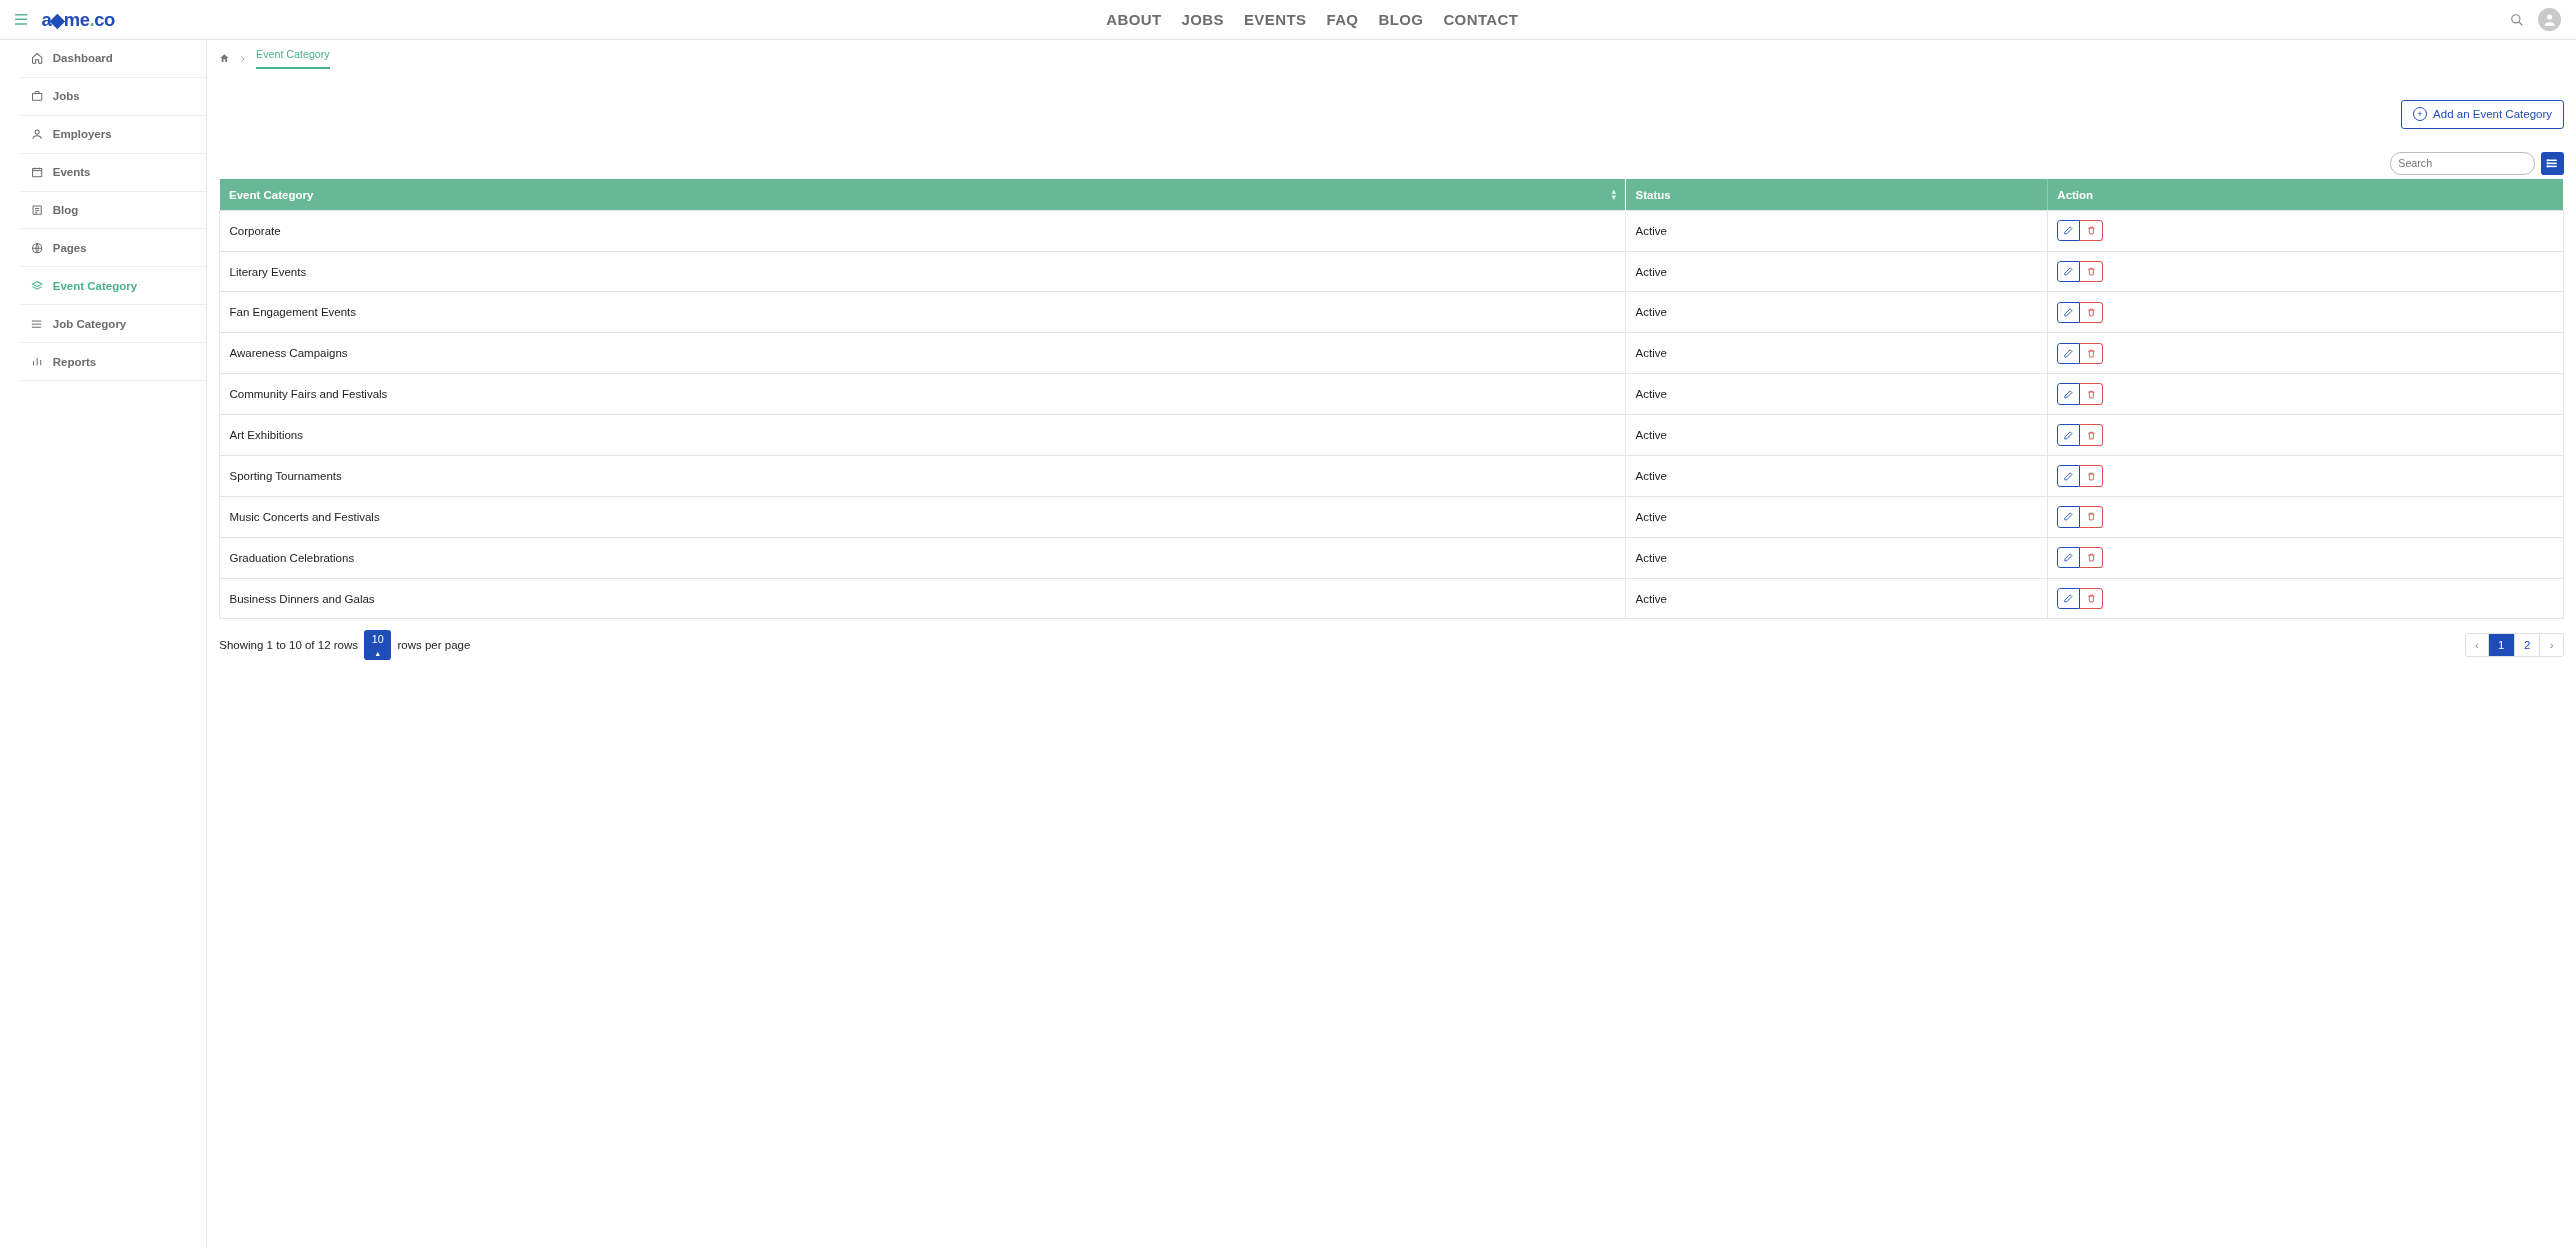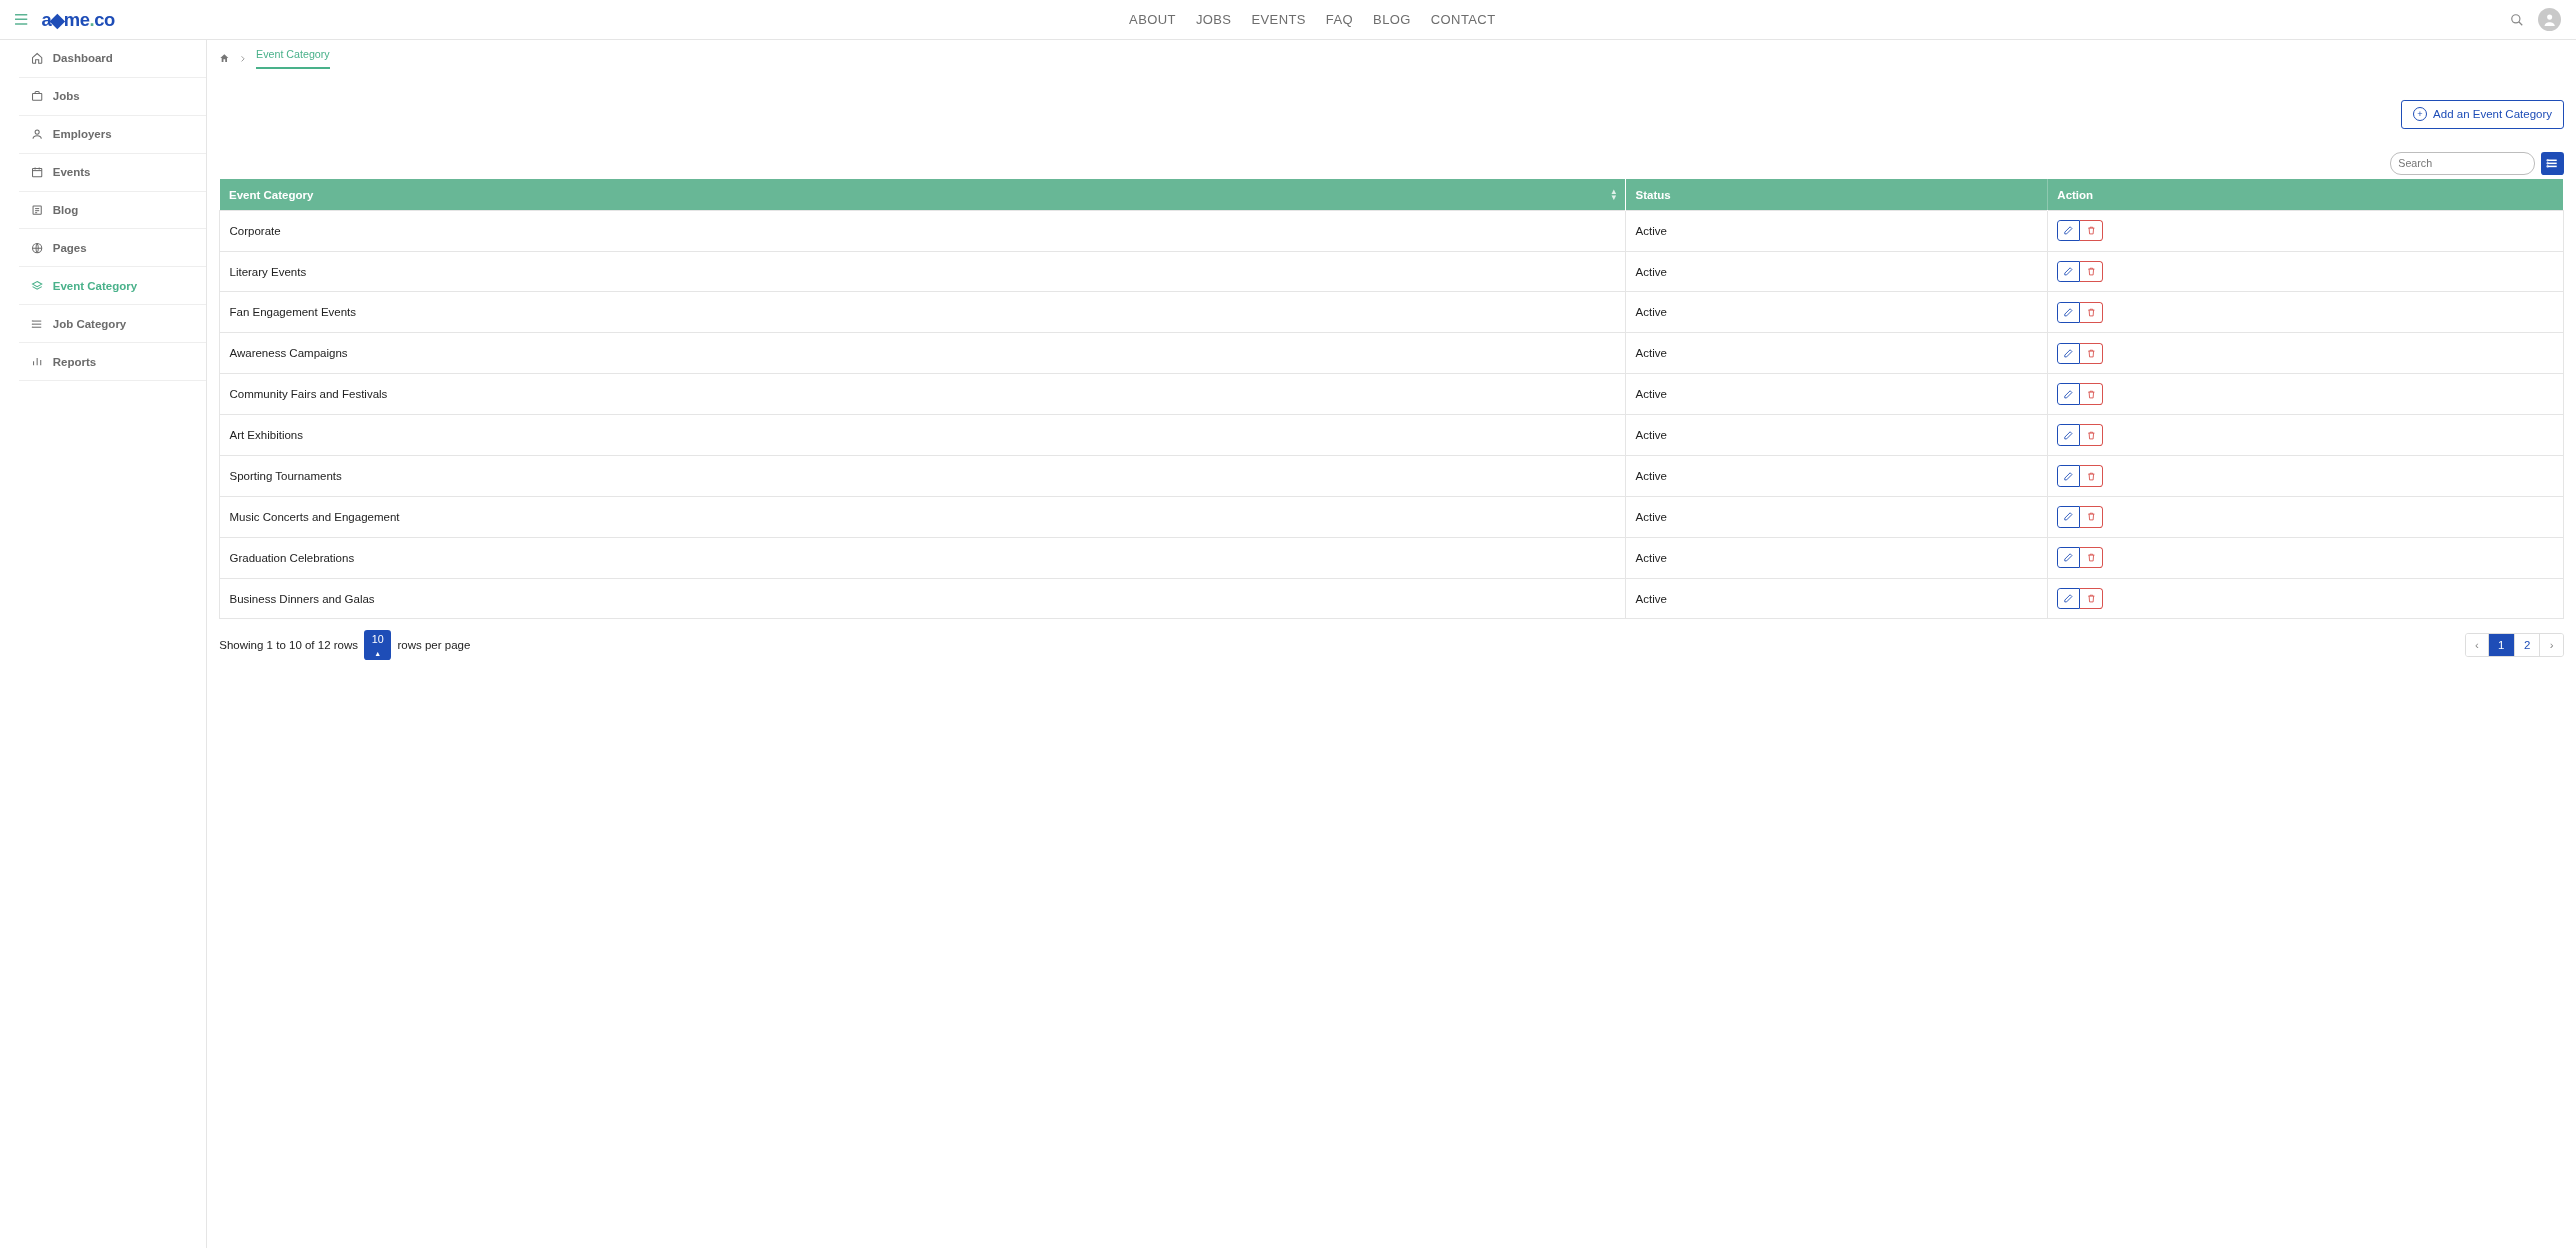--- a/index.html
+++ b/index.html
@@ -44,23 +44,24 @@
   .logo .dot { color: #5bb393; }
   .topnav {
     margin-left: auto;
     margin-right: auto;
     display: flex;
     gap: 20px;
   }
   .topnav a {
     color: #6d6d6d;
     text-decoration: none;
-    font-size: 13px;
+    font-size: 15px;
     letter-spacing: 0.4px;
     cursor: pointer;
+    font-weight: bold;
   }
   .top-right {
     display: flex;
     align-items: center;
     gap: 14px;
   }
   .search-icon { color: #888; cursor: pointer; }
   .avatar {
     width: 23px; height: 23px;
     border-radius: 50%;
@@ -512,21 +513,21 @@
                     </svg>
                   </span>
                   <span class="action-btn delete">
                     <svg width="10.7" height="10.7" viewBox="0 0 24 24" fill="none" stroke="#d9534f" stroke-width="2">
                       <path d="M5 7h14M9 7V5h6v2M7 7l1 13h8l1-13"></path>
                     </svg>
                   </span>
                 </span></td>
             </tr>
             <tr>
-              <td>Music Concerts and Engagement</td>
+              <td>Music Concerts and Festivals</td>
               <td>Active</td>
               <td><span class="action-group">
                   <span class="action-btn edit">
                     <svg width="10.7" height="10.7" viewBox="0 0 24 24" fill="none" stroke="#1e4db7" stroke-width="2">
                       <path d="M4 20h4L20 8l-4-4L4 16v4z"></path>
                     </svg>
                   </span>
                   <span class="action-btn delete">
                     <svg width="10.7" height="10.7" viewBox="0 0 24 24" fill="none" stroke="#d9534f" stroke-width="2">
                       <path d="M5 7h14M9 7V5h6v2M7 7l1 13h8l1-13"></path>

